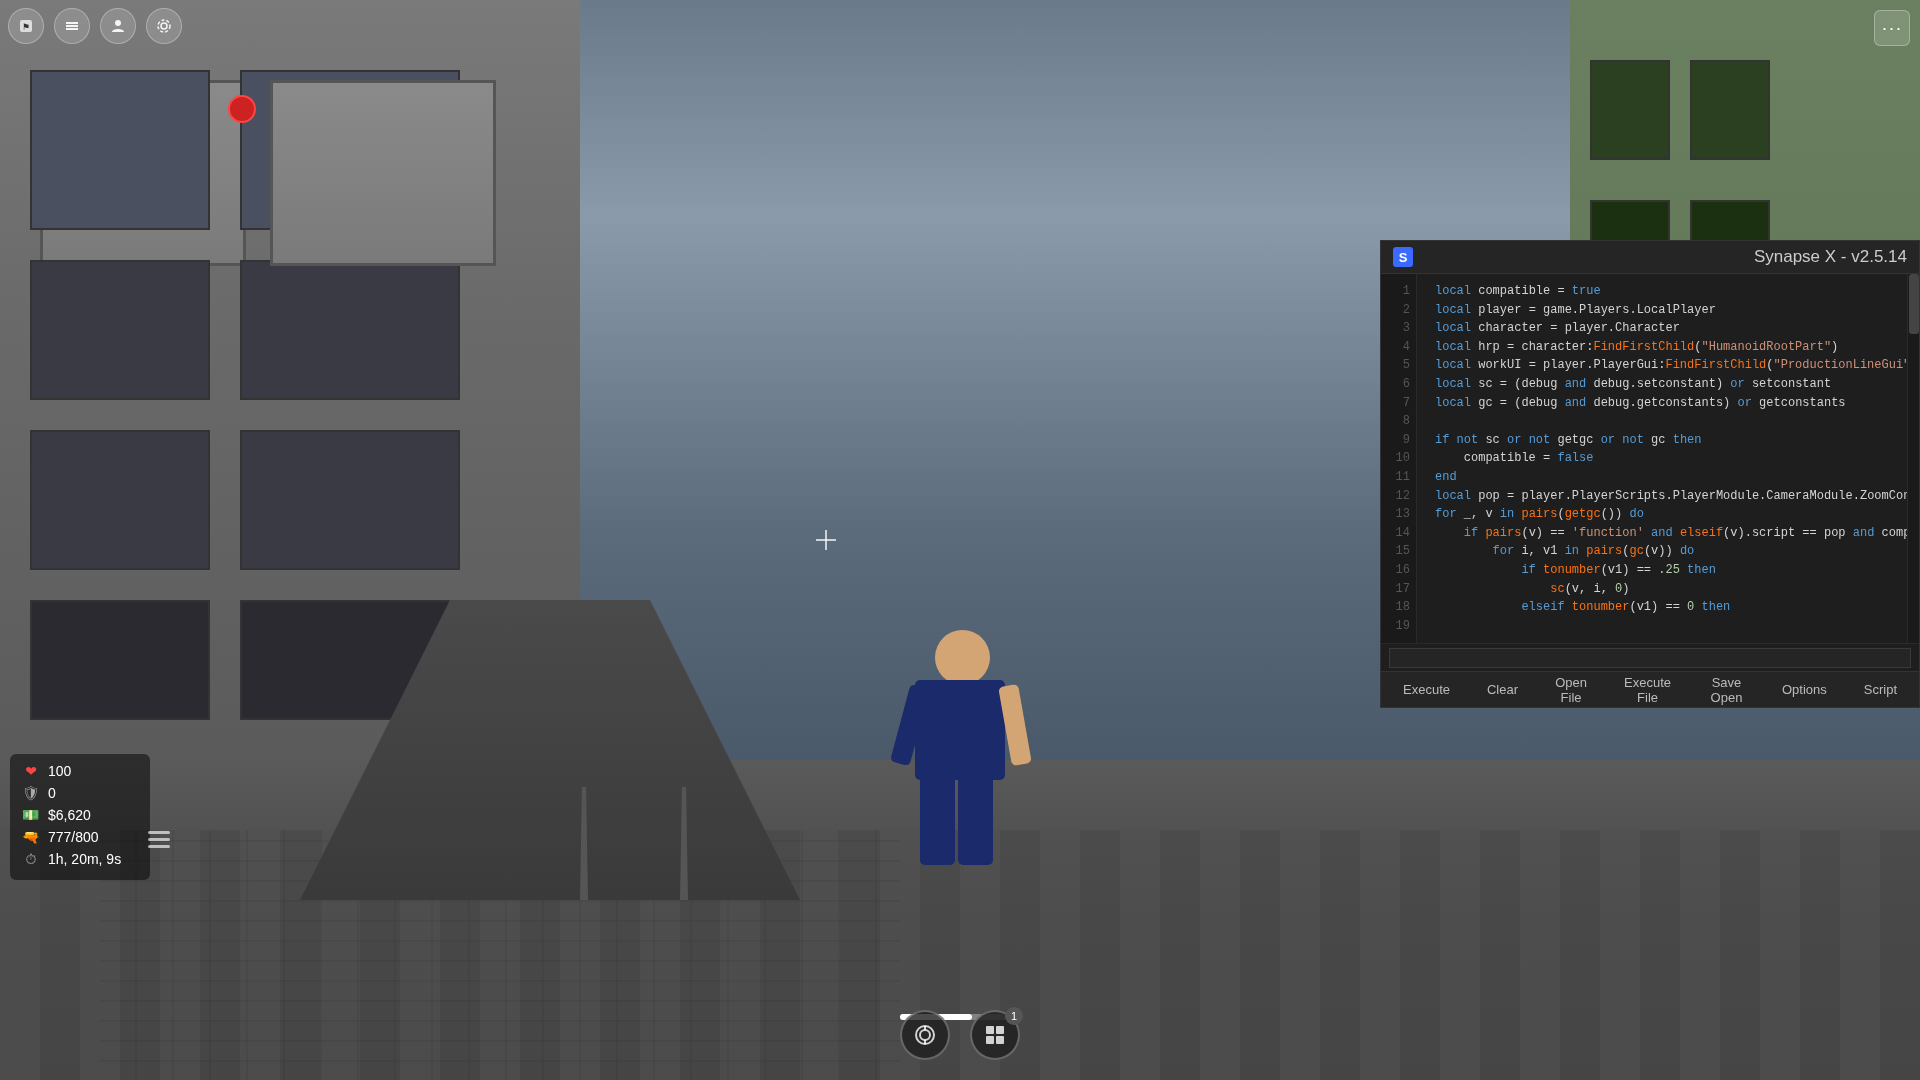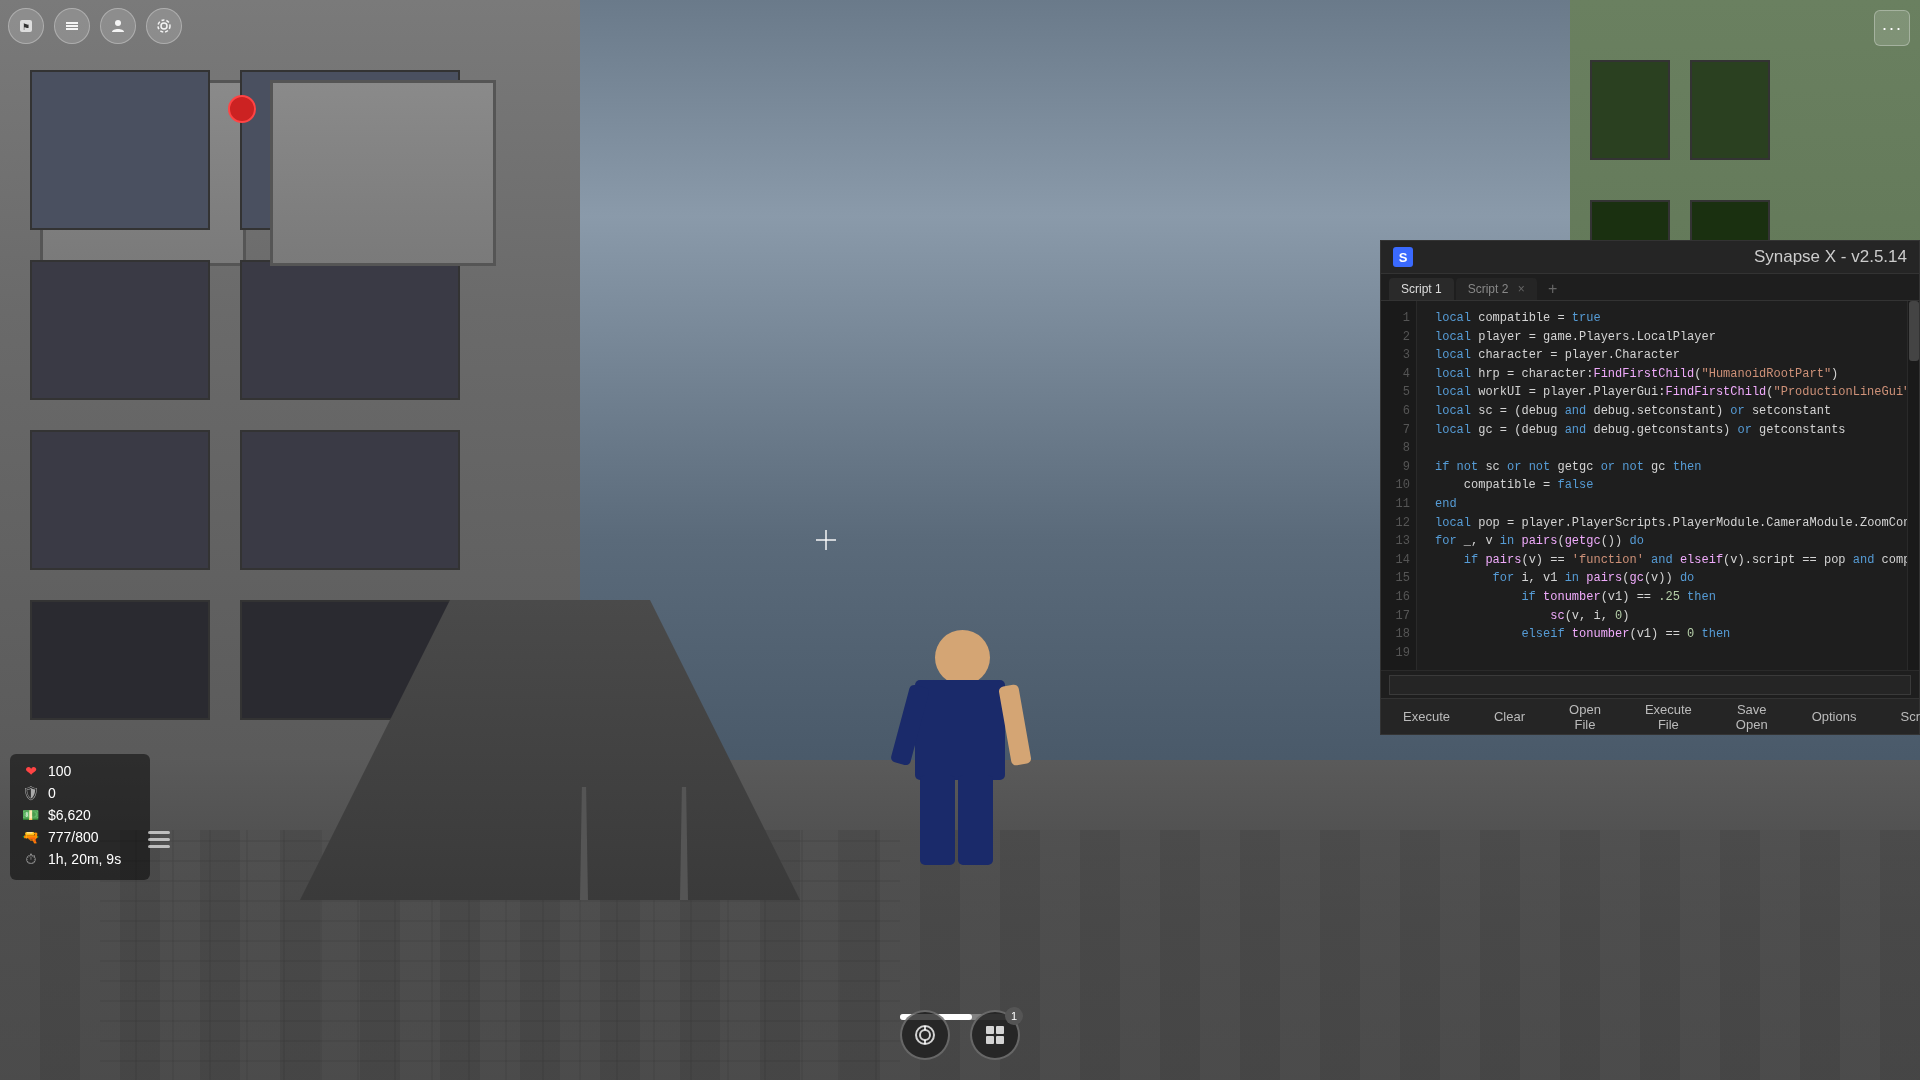--- a/index.html
+++ b/index.html
@@ -453,36 +453,36 @@
     }
 
     
     .synapse-toolbar {
       background: #252525;
       border-top: 1px solid #333;
       display: flex;
       align-items: center;
       padding: 0 8px;
       height: 36px;
-      gap: 16px;
+      gap: 9px;
     }
     .synapse-btn {
       padding: 4px 14px;
       background: transparent;
       color: #bbb;
       border: none;
       cursor: pointer;
       font-size: 13px;
       border-radius: 3px;
     }
 
     
     .kw { color: #569cd6; }
     .str { color: #ce9178; }
-    .fn { color: #f0abfc; }
+    .fn { color: #f97316; }
     .num { color: #b5cea8; }
     .op { color: #d4d4d4; }
     .bool { color: #569cd6; }
     .punc { color: #d4d4d4; }
 
     
     .ground-overlay {
       position: absolute;
       bottom: 0; left: 100px;
       width: 800px; height: 250px;
@@ -643,30 +643,20 @@
 
 <div class="synapse-panel">
 
   <div class="synapse-titlebar">
     <div class="synapse-logo">
       <div class="synapse-s">S</div>
     </div>
     <div class="synapse-title">Synapse X - v2.5.14</div>
   </div>
 
-  <div class="synapse-tabs">
-    <div class="synapse-tab active">
-      <span>Script 1</span>
-    </div>
-    <div class="synapse-tab inactive">
-      <span>Script 2</span>
-      <span class="tab-close">×</span>
-    </div>
-    <div class="tab-add">+</div>
-  </div>
 
   <div class="synapse-editor">
     <div class="line-numbers">
       <div>1</div>
         <div>2</div>
         <div>3</div>
         <div>4</div>
         <div>5</div>
       <div>6</div>
         <div>7</div>

